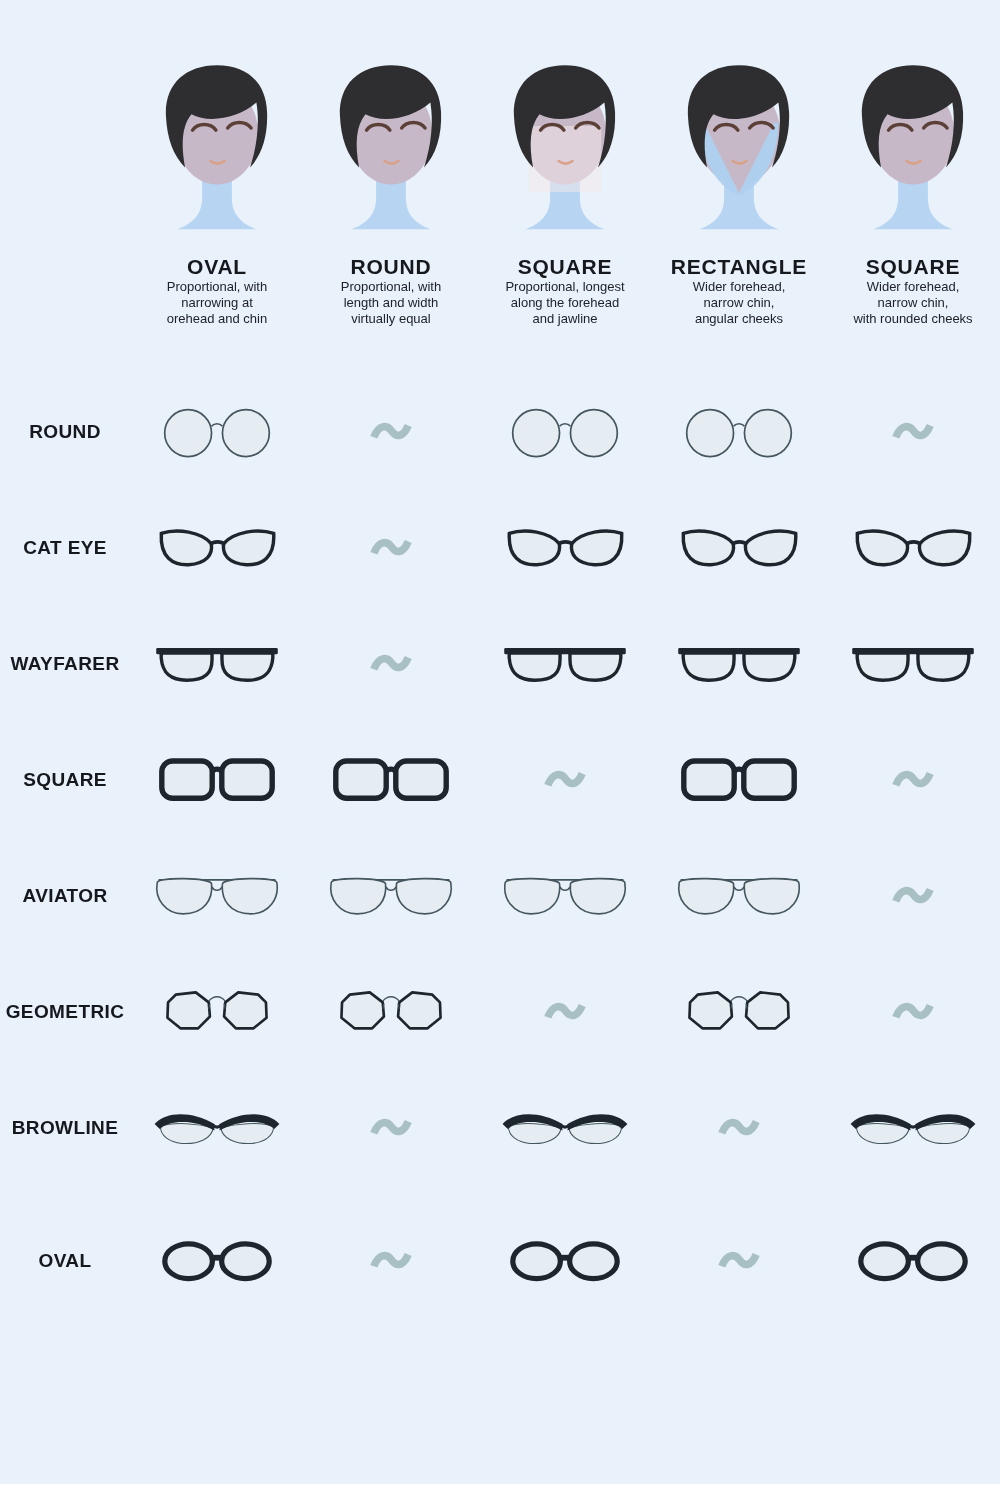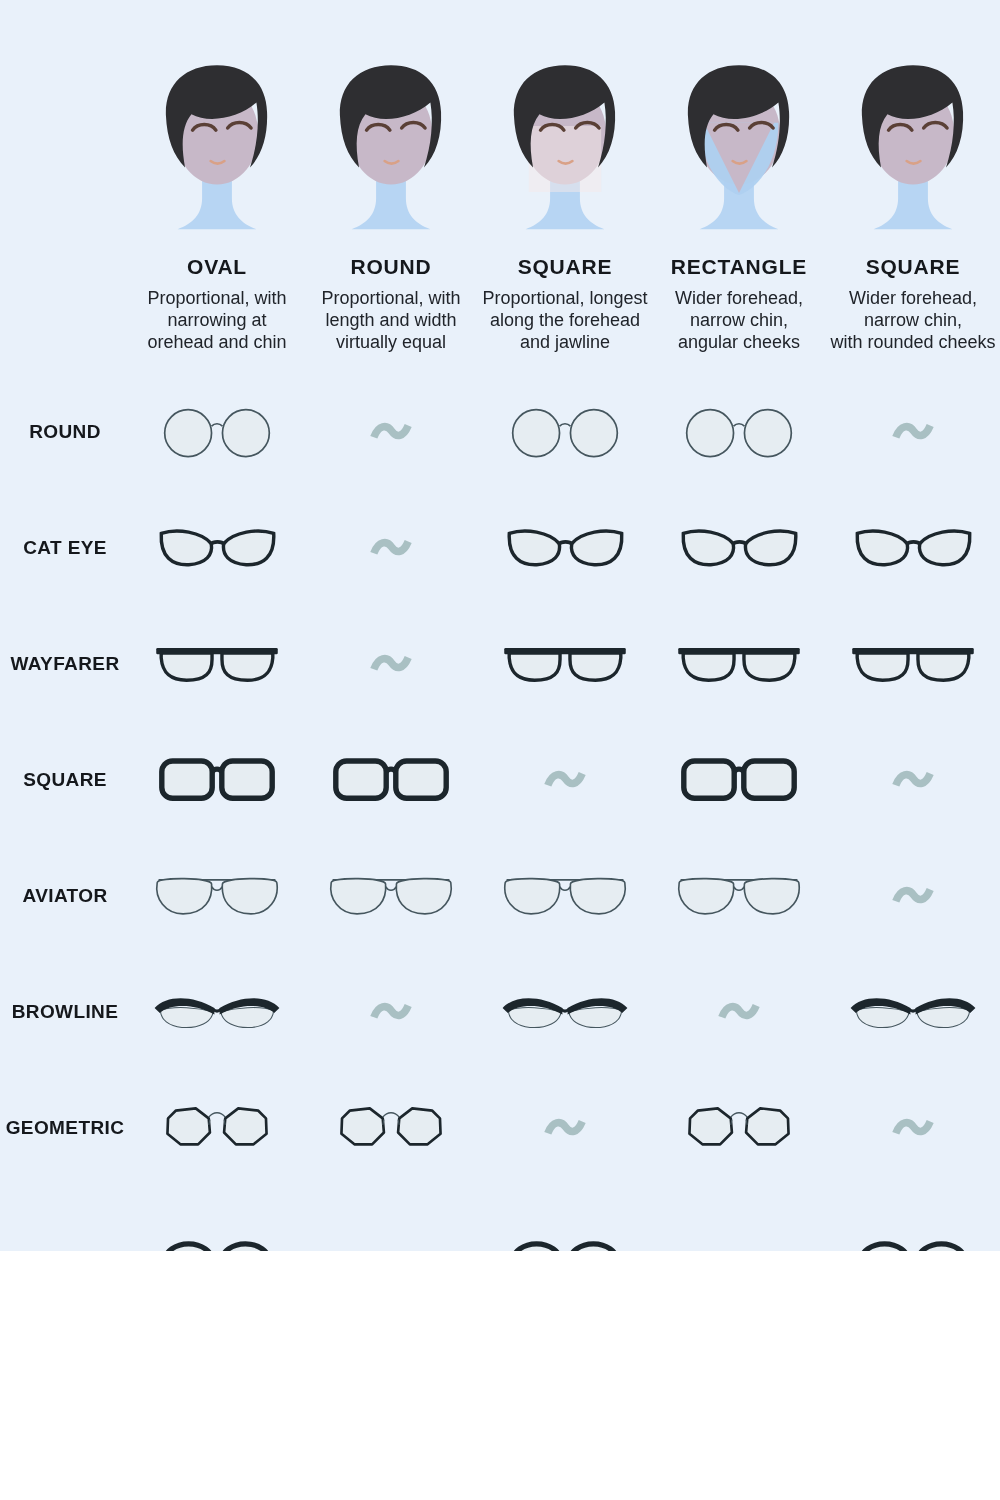--- a/index.html
+++ b/index.html
@@ -2,27 +2,27 @@
 <html style="--bg: #e9f1fa; --frame: #1c262c; --thin: #45565e; --lens: #e6edf2; --na: #a9c0c3; --text: #15181c; --hair: #2e2e31; --skin: #c7b8c8; --neck: #b7d5f3; --brow: #5a4036; --mouth: #d9a187;"><head>
 <meta charset="utf-8">
 <style>
   :root{
     --bg:#e9f1fa; --frame:#1c262c; --thin:#45565e; --lens:#e6edf2;
     --na:#a9c0c3; --text:#15181c;
     --hair:#2e2e31; --skin:#c7b8c8; --neck:#b7d5f3; --brow:#5a4036; --mouth:#d9a187;
   }
   *{margin:0;padding:0;box-sizing:border-box}
   body{font-family:"Liberation Sans","DejaVu Sans",sans-serif;background:#fff}
-  .page{width:1000px;height:1251px;background:var(--bg);overflow:hidden;position:relative}
+  .page{width:1000px;height:1484px;background:var(--bg);overflow:hidden;position:relative}
 
   .header{height:374px;display:grid;grid-template-columns:130px repeat(5,174px);padding-top:62px}
   .face-col{display:flex;flex-direction:column;align-items:center;text-align:center}
   svg.face{width:128px;height:181px;display:block}
   .face-name{margin-top:12px;font-size:21px;font-weight:bold;letter-spacing:.8px;color:var(--text)}
-  .face-desc{margin-top:9px;font-size:18px;line-height:1.22;color:#20242a;white-space:pre-line}
+  .face-desc{margin-top:0;font-size:13px;line-height:1.22;color:#20242a;white-space:pre-line}
 
   .matrix{display:block}
   .m-row{display:grid;grid-template-columns:130px repeat(5,174px);align-items:center;height:116px}
   .m-row:last-child{height:150px}
   .row-label{text-align:center;font-size:19px;font-weight:bold;letter-spacing:.4px;color:var(--text)}
   .cell{display:flex;justify-content:center;align-items:center}
   svg.g{display:block}
   svg.g-round{width:114px;height:54.7px}
   svg.g-cat-eye{width:125px;height:43.1px}
   svg.g-rectangle{width:118px;height:36px}
@@ -316,20 +316,48 @@
             <use href="#g-aviator"></use>
           </svg>
         </div>
         <div class="cell">
           <svg class="g na">
             <use href="#na-squiggle"></use>
           </svg>
         </div>
       </div>
       <div class="m-row">
+    <div class="row-label">GEOMETRIC</div>
+  <div class="cell">
+          <svg class="g g-geometric">
+            <use href="#g-geometric"></use>
+          </svg>
+        </div>
+        <div class="cell">
+          <svg class="g g-geometric">
+            <use href="#g-geometric"></use>
+          </svg>
+        </div>
+        <div class="cell">
+          <svg class="g na">
+            <use href="#na-squiggle"></use>
+          </svg>
+        </div>
+        <div class="cell">
+          <svg class="g g-geometric">
+            <use href="#g-geometric"></use>
+          </svg>
+        </div>
+        <div class="cell">
+          <svg class="g na">
+            <use href="#na-squiggle"></use>
+          </svg>
+        </div>
+      </div>
+      <div class="m-row">
     <div class="row-label">BROWLINE</div>
   <div class="cell">
           <svg class="g g-browline">
             <use href="#g-browline"></use>
           </svg>
         </div>
         <div class="cell">
           <svg class="g na">
             <use href="#na-squiggle"></use>
           </svg>
@@ -344,48 +372,20 @@
             <use href="#na-squiggle"></use>
           </svg>
         </div>
         <div class="cell">
           <svg class="g g-browline">
             <use href="#g-browline"></use>
           </svg>
         </div>
       </div>
       <div class="m-row">
-    <div class="row-label">GEOMETRIC</div>
-  <div class="cell">
-          <svg class="g g-geometric">
-            <use href="#g-geometric"></use>
-          </svg>
-        </div>
-        <div class="cell">
-          <svg class="g g-geometric">
-            <use href="#g-geometric"></use>
-          </svg>
-        </div>
-        <div class="cell">
-          <svg class="g na">
-            <use href="#na-squiggle"></use>
-          </svg>
-        </div>
-        <div class="cell">
-          <svg class="g g-geometric">
-            <use href="#g-geometric"></use>
-          </svg>
-        </div>
-        <div class="cell">
-          <svg class="g na">
-            <use href="#na-squiggle"></use>
-          </svg>
-        </div>
-      </div>
-      <div class="m-row">
     <div class="row-label">OVAL</div>
   <div class="cell">
           <svg class="g g-oval">
             <use href="#g-oval"></use>
           </svg>
         </div>
         <div class="cell">
           <svg class="g na">
             <use href="#na-squiggle"></use>
           </svg>

